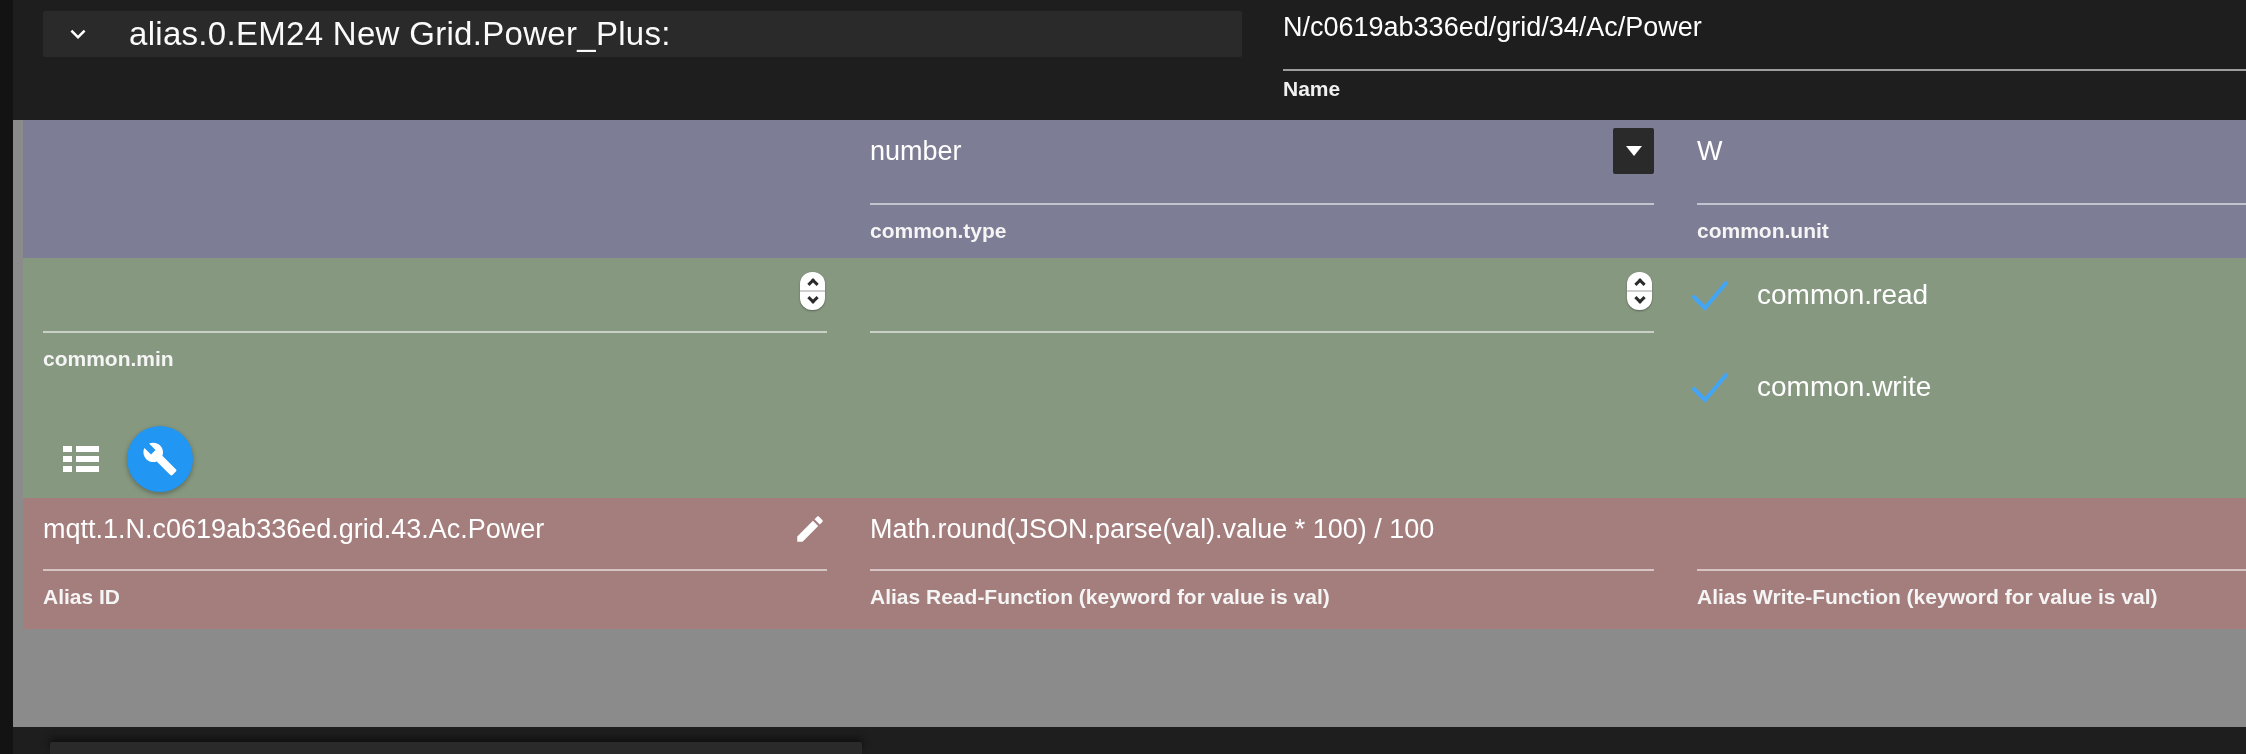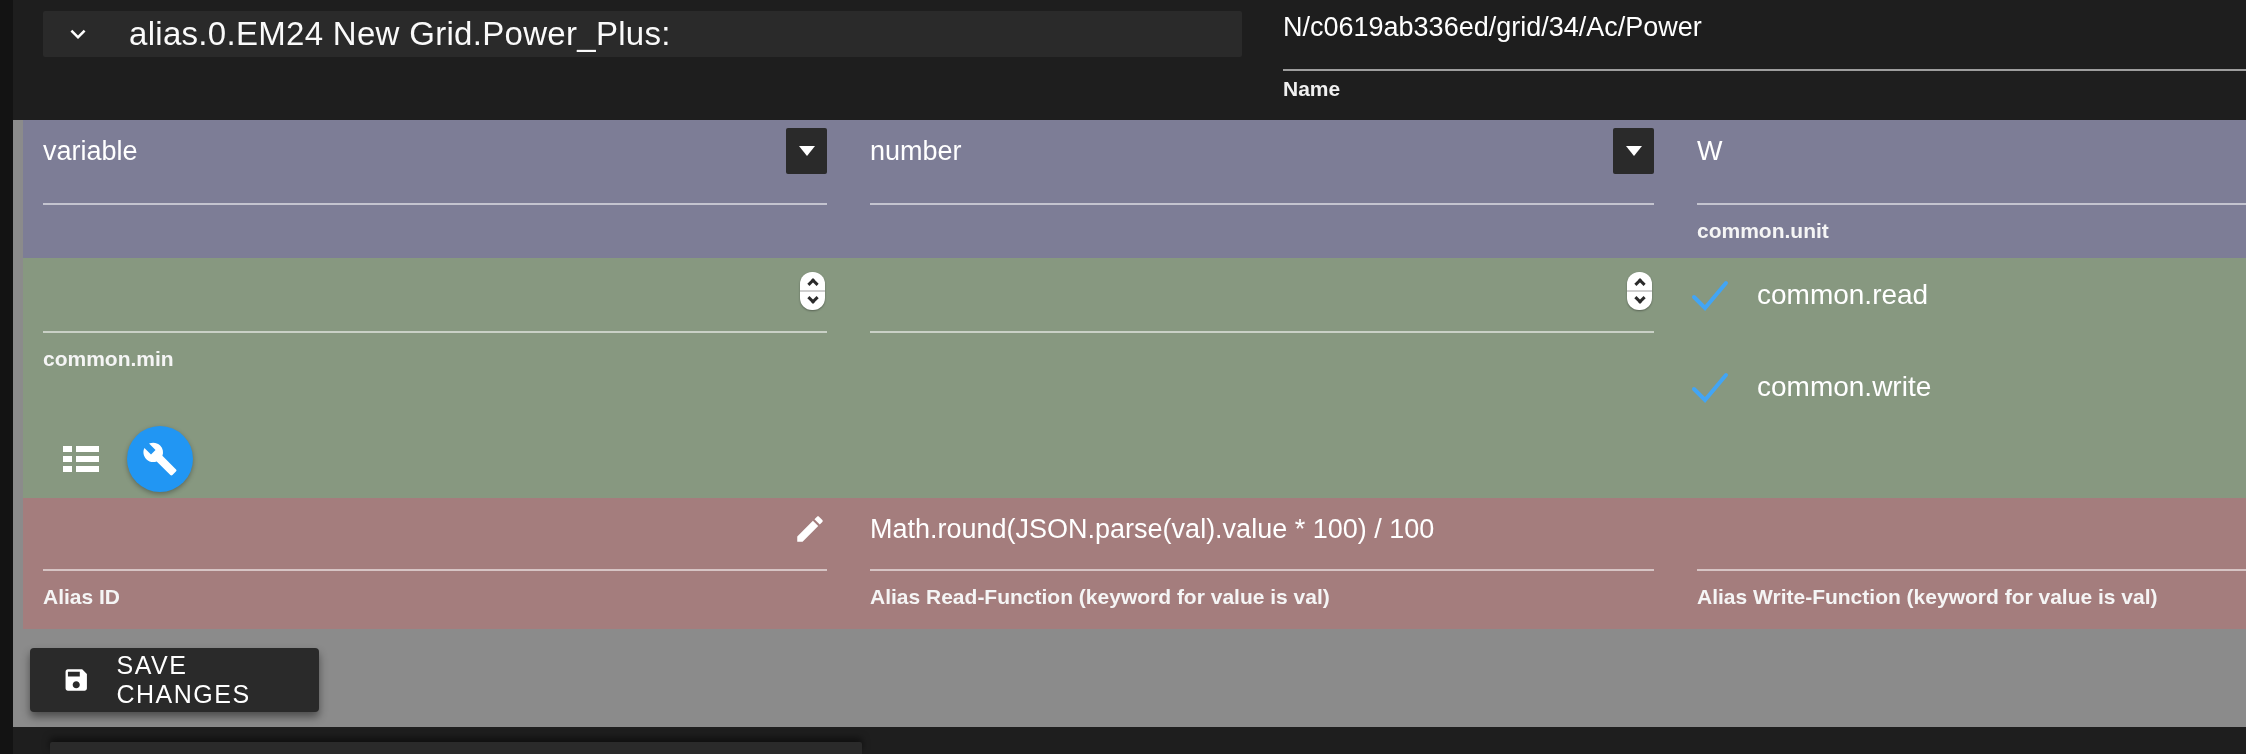--- a/index.html
+++ b/index.html
@@ -93,34 +93,29 @@
       <div class="name-line"></div>
       <div class="name-value">N/c0619ab336ed/grid/34/Ac/Power</div>
       <div class="name-label">Name</div>
     </div>
   </div>
 
   <div class="panel">
 
     <div class="row row-role">
       <div class="cell">
-        <div class="control h85">
-          <div class="value">variable</div>
-          <div class="dd-btn">
-            <span class="dd-arrow"></span>
-          </div>
-        </div>
       </div>
       <div class="cell">
         <div class="control h85">
           <div class="value">number</div>
           <div class="dd-btn">
             <span class="dd-arrow"></span>
           </div>
         </div>
+        <div class="f-label">common.type</div>
       </div>
       <div class="cell last">
         <div class="control h85">
           <div class="value">W</div>
         </div>
         <div class="f-label">common.unit</div>
       </div>
     </div>
 
     <div class="row row-limits">
@@ -180,20 +175,21 @@
             <polyline points="5,21 16,32 37,7" fill="none" stroke="var(--check,#42a5f5)" stroke-width="4" stroke-linecap="round"></polyline>
           </svg>
           <span class="check-label">common.write</span>
         </div>
       </div>
     </div>
 
     <div class="row row-alias">
       <div class="cell">
         <div class="control h73">
+          <div class="value">mqtt.1.N.c0619ab336ed.grid.43.Ac.Power</div>
           <span class="pencil-btn">
             <svg width="34" height="34" viewBox="0 0 24 24">
               <path d="M3 17.25V21h3.75L17.81 9.94l-3.75-3.75L3 17.25zM20.71 7.04c.39-.39.39-1.02 0-1.41l-2.34-2.34c-.39-.39-1.02-.39-1.41 0l-1.83 1.83 3.75 3.75 1.83-1.83z" fill="#fff"></path>
             </svg>
           </span>
         </div>
         <div class="f-label">Alias ID</div>
       </div>
       <div class="cell">
         <div class="control h73">
@@ -202,24 +198,18 @@
         <div class="f-label">Alias Read-Function (keyword for value is val)</div>
       </div>
       <div class="cell last">
         <div class="control h73">
           <div class="value"></div>
         </div>
         <div class="f-label">Alias Write-Function (keyword for value is val)</div>
       </div>
     </div>
 
-    <div class="save-btn">
-      <svg width="30" height="30" viewBox="0 0 24 24">
-        <path d="M17 3H5c-1.11 0-2 .9-2 2v14c0 1.1.89 2 2 2h14c1.1 0 2-.9 2-2V7l-4-4zm-5 16c-1.66 0-3-1.34-3-3s1.34-3 3-3 3 1.34 3 3-1.34 3-3 3zm3-10H5V5h10v4z" fill="#fff"></path>
-      </svg>
-      <span class="save-text">SAVE CHANGES</span>
-    </div>
   </div>
 
   <div class="bottom-strip">
     <div class="peek-box"></div>
   </div>
 </div>
 
 </body></html>

